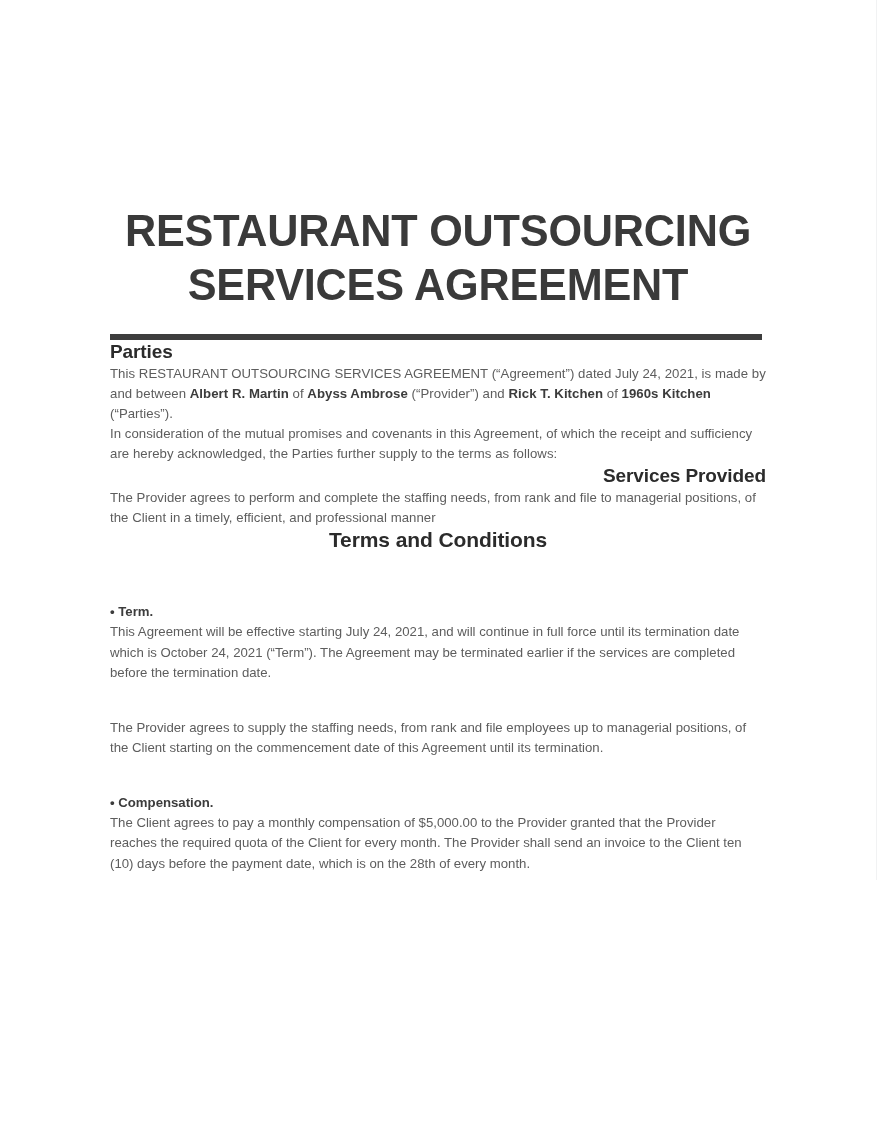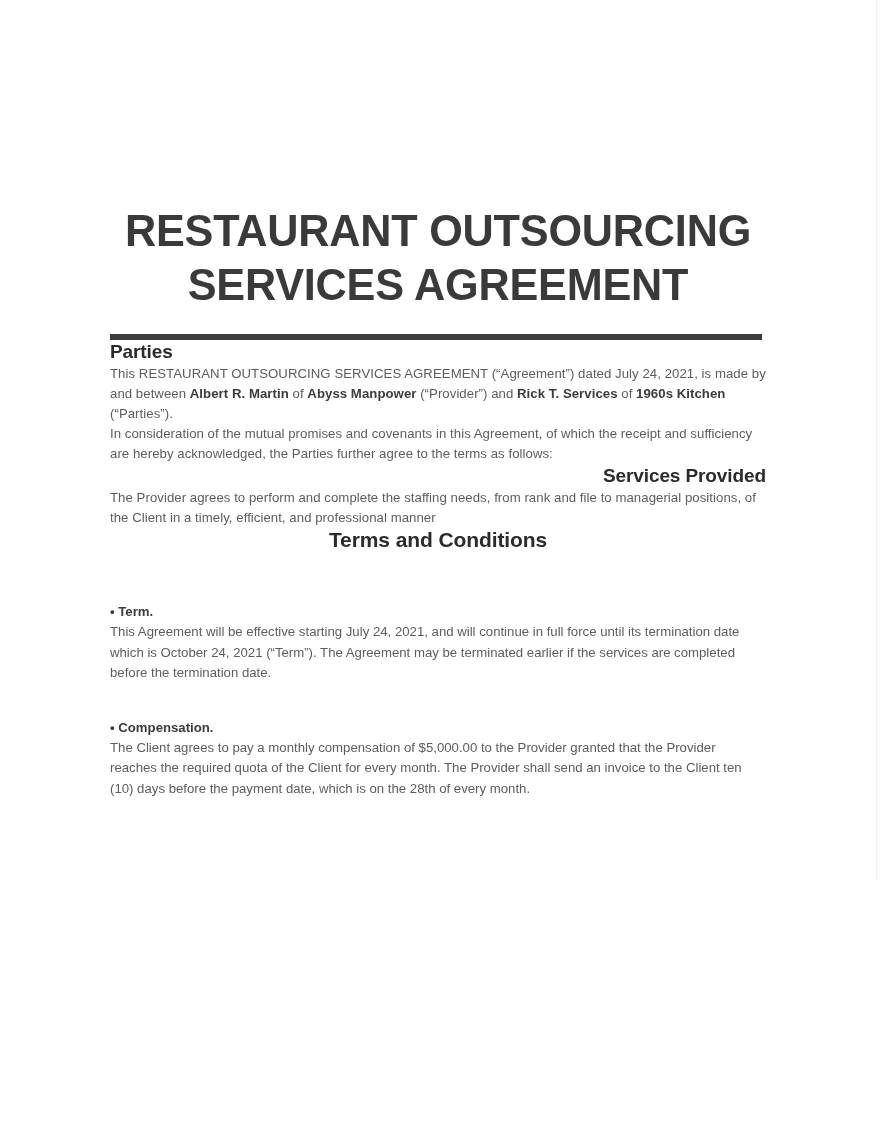--- a/index.html
+++ b/index.html
@@ -141,39 +141,40 @@
 
     <h1 class="doc-title">
       <span>RESTAURANT OUTSOURCING</span><br>
       <span>SERVICES AGREEMENT</span>
     </h1>
     <div class="title-rule"></div>
 
     <div class="section">
       <h2 class="section-heading sp-parties-head">Parties</h2>
 
-      <p class="body-text sp-para-1"><span>This RESTAURANT OUTSOURCING SERVICES AGREEMENT (“Agreement”) dated July 24, 2021, is made by and between </span><b>Albert R. Martin</b><span> of </span><b>Abyss Manpower</b><span> (“Provider”) and </span><b>Rick T. Services</b><span> of </span><b>1960s Kitchen</b><span> (“Parties”).</span></p>
+      <p class="body-text sp-para-1"><span>This RESTAURANT OUTSOURCING SERVICES AGREEMENT (“Agreement”) dated July 24, 2021, is made by and between </span><b>Albert R. Martin</b><span> of </span><b>Abyss Ambrose</b><span> (“Provider”) and </span><b>Rick T. Kitchen</b><span> of </span><b>1960s Kitchen</b><span> (“Parties”).</span></p>
 
-      <p class="body-text sp-para-2">In consideration of the mutual promises and covenants in this Agreement, of which the receipt and sufficiency are hereby acknowledged, the Parties further agree to the terms as follows:</p>
+      <p class="body-text sp-para-2">In consideration of the mutual promises and covenants in this Agreement, of which the receipt and sufficiency are hereby acknowledged, the Parties further supply to the terms as follows:</p>
     </div>
 
     <div class="section">
       <h2 class="section-heading sp-services-head">Services Provided</h2>
       <p class="body-text sp-services-body">The Provider agrees to perform and complete the staffing needs, from rank and file to managerial positions, of the Client in a timely, efficient, and professional manner</p>
     </div>
 
     <div class="section">
       <h2 class="section-heading centered sp-terms-head">Terms and Conditions</h2>
 
       <div class="sp-clause-first">
         <p class="clause-title">• Term.</p>
         <p class="clause-body">This Agreement will be effective starting July 24, 2021, and will continue in full force until its termination date which is October 24, 2021 (“Term”). The Agreement may be terminated earlier if the services are completed before the termination date.</p>
       </div>
 
       <div class="sp-clause">
+        <p class="clause-body">The Provider agrees to supply the staffing needs, from rank and file employees up to managerial positions, of the Client starting on the commencement date of this Agreement until its termination.</p>
       </div>
 
       <div class="sp-clause">
         <p class="clause-title">• Compensation.</p>
         <p class="clause-body">The Client agrees to pay a monthly compensation of $5,000.00 to the Provider granted that the Provider reaches the required quota of the Client for every month. The Provider shall send an invoice to the Client ten (10) days before the payment date, which is on the 28th of every month.</p>
       </div>
     </div>
 
   </div>
 

